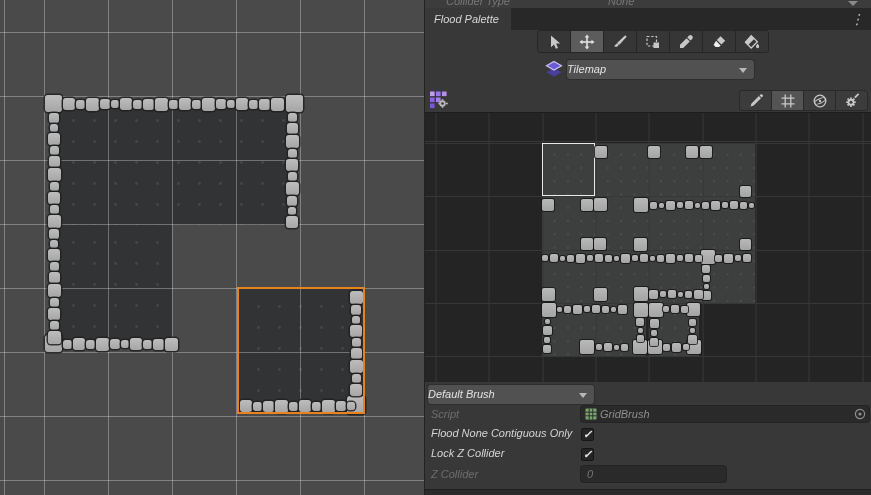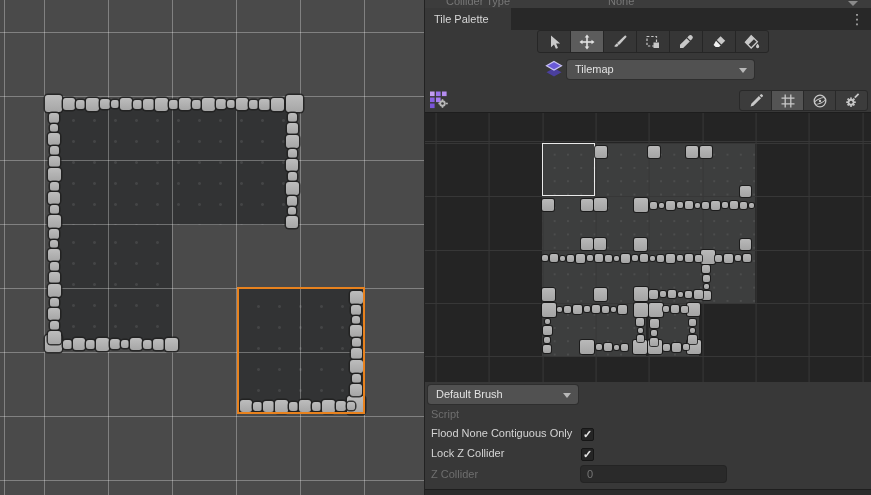--- a/index.html
+++ b/index.html
@@ -1,17 +1,17 @@
 <!DOCTYPE html>
 <html><head>
 <meta charset="utf-8">
 <style>
   html,body{margin:0;padding:0;width:871px;height:495px;overflow:hidden;
     font-family:"Liberation Sans",sans-serif;background:#4a4a4a;}
-  #root{position:relative;width:871px;height:495px;}
+  #root{position:relative;width:871px;height:495px;font-style:italic;}
 
   
   #scene{position:absolute;left:0;top:0;width:424px;height:495px;background:#4a4a4a;overflow:hidden;}
   #scene .canvas{position:absolute;background:#323334;
     background-image:radial-gradient(circle,rgba(255,255,255,0.09) 0.9px,rgba(255,255,255,0) 1.9px);
     background-size:21px 21px;background-position:9px 7px;}
   #scene-grid{position:absolute;inset:0;pointer-events:none;
     background-image:
       repeating-linear-gradient(to right,rgba(255,255,255,0.30) 0 1px,transparent 1px 64px),
       repeating-linear-gradient(to bottom,rgba(255,255,255,0.30) 0 1px,transparent 1px 64px);
@@ -39,26 +39,26 @@
   .toolgroup{position:absolute;left:112px;top:30px;height:21px;display:flex;
     background:#2c2c2c;border:1px solid #262626;border-radius:3px;overflow:hidden;}
   .tool-btn{width:32px;height:21px;display:flex;align-items:center;justify-content:center;
     background:#363636;border-right:1px solid #262626;}
   .tool-btn:last-child{border-right:none;}
   .tool-btn.active{background:#5c5c5c;}
   .icon16{width:16px;height:16px;display:block;}
   .icon16 svg{display:block;}
 
   .dropdown{position:absolute;background:#515151;border-radius:3px;color:#e2e2e2;
-    line-height:19px;padding-left:8px;box-sizing:border-box;height:19px;box-shadow:0 0 0 1px #2e2e2e;}
+    line-height:19px;padding-left:0;box-sizing:border-box;height:19px;box-shadow:0 0 0 1px #2e2e2e;}
   .dropdown .dda{position:absolute;right:7px;top:8px;width:0;height:0;
     border:4px solid transparent;border-top:5px solid #b8b8b8;}
   #dd-tilemap{left:142px;top:60px;width:187px;}
   #dd-tiles{left:28px;top:90px;width:148px;background:#4c4c4c;}
-  #dd-brush{left:3px;top:385px;width:150px;}
+  #dd-brush{left:3px;top:385px;width:166px;}
 
   #tilemap-icon{position:absolute;left:120px;top:60px;width:18px;height:18px;}
   #tiles-icon{position:absolute;left:4px;top:89px;width:20px;height:20px;}
 
   .gridbtns{position:absolute;left:314px;top:90px;height:19px;display:flex;
     background:#2c2c2c;border:1px solid #292929;border-radius:3px;overflow:hidden;}
   .gbtn{width:31px;height:19px;display:flex;align-items:center;justify-content:center;
     background:#3c3c3c;border-right:1px solid #292929;}
   .gbtn:last-child{border-right:none;}
   .gbtn.active{background:#545454;}
@@ -195,21 +195,21 @@
 
   <div id="panel">
 
     <div class="strip">
       <span class="lbl">Collider Type</span>
       <span class="val">None</span>
       <span class="arw"></span>
     </div>
 
     <div class="tabbar">
-      <div class="tab">Tile Palette</div>
+      <div class="tab">Flood Palette</div>
       <div class="kebab"></div>
     </div>
 
     <div class="toolgroup" id="tool-group">
         <div class="tool-btn">
           <span class="icon16">
             <svg width="16" height="16" viewBox="0 0 16 16">
               <path d="M5 1.5 L5 13.2 L8 10.4 L9.9 14.8 L12 13.9 L10.1 9.6 L14.2 9.4 Z" fill="#c8c8c8"></path>
             </svg>
           </span>
@@ -460,20 +460,35 @@
           <div class="ptile" style="left: 258px; top: 231px; width: 6px; height: 6px; position: absolute;"></div>
         </div>
     </div>
 
     <div class="dropdown" id="dd-brush">
       <span>Default Brush</span>
       <span class="dda"></span>
     </div>
 
     <span class="flabel dim" style="top:408px">Script</span>
+    <div class="field" id="script-field">
+      <span class="sicon" id="script-icon"><svg width="12" height="12" viewBox="0 0 12 12">
+            <rect x=".5" y=".5" width="11" height="11" rx="1" fill="#79a66a"></rect>
+            <g stroke="#2e2e2e" stroke-width="1">
+              <line x1="4.2" y1=".5" x2="4.2" y2="11.5"></line>
+              <line x1="7.8" y1=".5" x2="7.8" y2="11.5"></line>
+              <line x1=".5" y1="4.2" x2="11.5" y2="4.2"></line>
+              <line x1=".5" y1="7.8" x2="11.5" y2="7.8"></line>
+            </g>
+          </svg></span><span>GridBrush</span>
+      <span class="picker" id="picker-icon"><svg width="12" height="12" viewBox="0 0 12 12">
+            <circle cx="6" cy="6" r="4.6" fill="none" stroke="#8e8e8e" stroke-width="1.2"></circle>
+            <circle cx="6" cy="6" r="1.6" fill="#8e8e8e"></circle>
+          </svg></span>
+    </div>
 
     <span class="flabel" style="top:427px">Flood None Contiguous Only</span>
     <div class="checkbox checked" id="cb-flood" style="top:428px"></div>
 
     <span class="flabel" style="top:447px">Lock Z Collider</span>
     <div class="checkbox checked" id="cb-lock" style="top:448px"></div>
 
     <span class="flabel dim" style="top:468px">Z Collider</span>
     <div class="field" id="z-field">
       <span>0</span>

